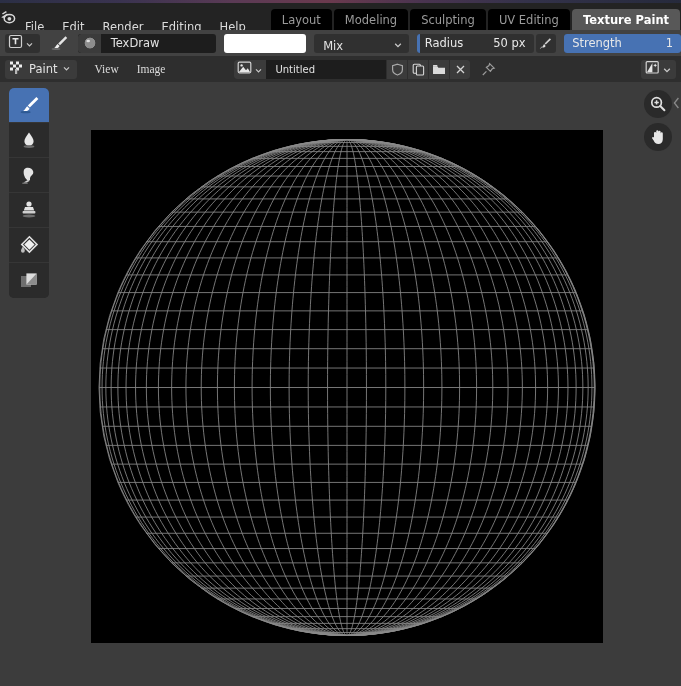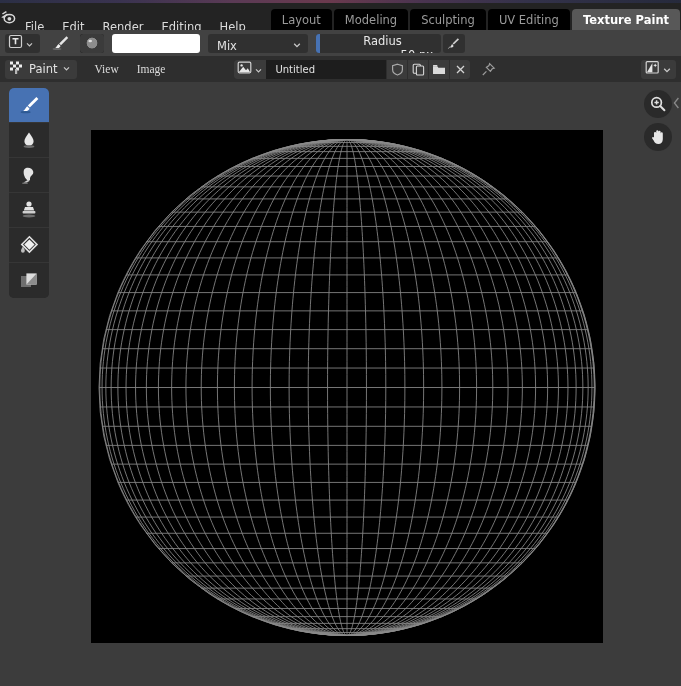--- a/index.html
+++ b/index.html
@@ -79,21 +79,21 @@
     display:flex; align-items:flex-end; justify-content:space-between;
     padding:0 6px 0 9px; font-size:11.5px; color:#e2e2e2;
   }
   .slider {
     height:19px; border-radius:3px; background:#303030;
     display:flex; align-items:center; position:relative; overflow:hidden;
   }
   .slider-fill { position:absolute; left:0; top:0; bottom:0; background:#4772b3; }
   .slider-label { position:relative; font-size:11.5px; color:#e8e8e8; padding-left:8px; }
   .slider-value { position:relative; margin-left:auto; font-size:11.5px; color:#e8e8e8; padding-right:8px; }
-  .radius-slider { width:125px;flex-direction:column; }
+  .radius-slider { width:125px; }
   .pressure-btn {
     width:22px; height:19px; background:#303030; border-radius:3px;
     display:flex; align-items:center; justify-content:center; margin-left:2px;
   }
   .strength-slider { width:125px; }
 
   
   .imgheader {
     position:absolute; left:0; top:56px; width:681px; height:26px;
     background:#2e2e2e;
@@ -256,20 +256,21 @@
   <div class="ts-gap"></div>
 
   <div class="brush-db">
     <div class="brush-db-icon">
       <svg width="14" height="14" viewBox="0 0 14 14">
         <circle cx="7" cy="7" r="5.2" fill="#b9b9b9"></circle>
         <path d="M7 1.8 A5.2 5.2 0 0 0 7 12.2 A5.2 5.2 0 0 0 7 1.8 Z" fill="#8d8d8d"></path>
         <ellipse cx="5.2" cy="5.0" rx="1.8" ry="1.3" fill="#efefef" opacity="0.85"></ellipse>
       </svg>
     </div>
+    <div class="brush-db-name">TexDraw</div>
   </div>
 
   <div class="ts-gap"></div>
 
   <div class="color-swatch" style="background: rgb(255, 255, 255);"></div>
 
   <div class="ts-gap"></div>
 
   <div class="blend-select">
     <span>Mix</span>
@@ -291,20 +292,25 @@
   <div class="pressure-btn">
     <svg width="14" height="14" viewBox="0 0 14 14">
       <path d="M10.8 2.2 L5.6 7.4 L6.8 8.6 L12 3.4 Z" fill="#cfcfcf"></path>
       <path d="M5.2 8.0 C4.2 9.0 4.0 10.6 3.0 11.4 C4.3 11.9 6.0 11.2 6.6 10.0 Z" fill="#dedede"></path>
       <path d="M1.4 12.6 a4 4 0 0 1 2.0 -2.0" fill="none" stroke="#b0b0b0" stroke-width="1"></path>
     </svg>
   </div>
 
   <div class="ts-gap"></div>
 
+  <div class="slider strength-slider">
+    <div class="slider-fill" style="width:100%"></div>
+    <span class="slider-label">Strength</span>
+    <span class="slider-value">1</span>
+  </div>
 </div>
 
 <div class="imgheader">
 
   <div class="mode-select">
     <span>
       <svg width="15" height="15" viewBox="0 0 15 15">
         <rect x="1" y="1.5" width="3" height="3" fill="#efefef"></rect>
           <rect x="7" y="1.5" width="3" height="3" fill="#efefef"></rect>
         <rect x="4" y="4.5" width="3" height="3" fill="#efefef"></rect>

